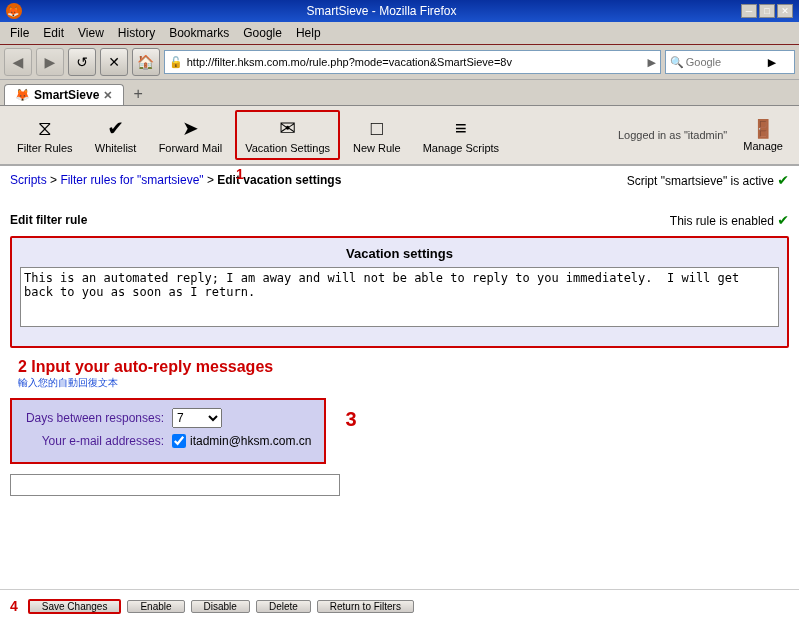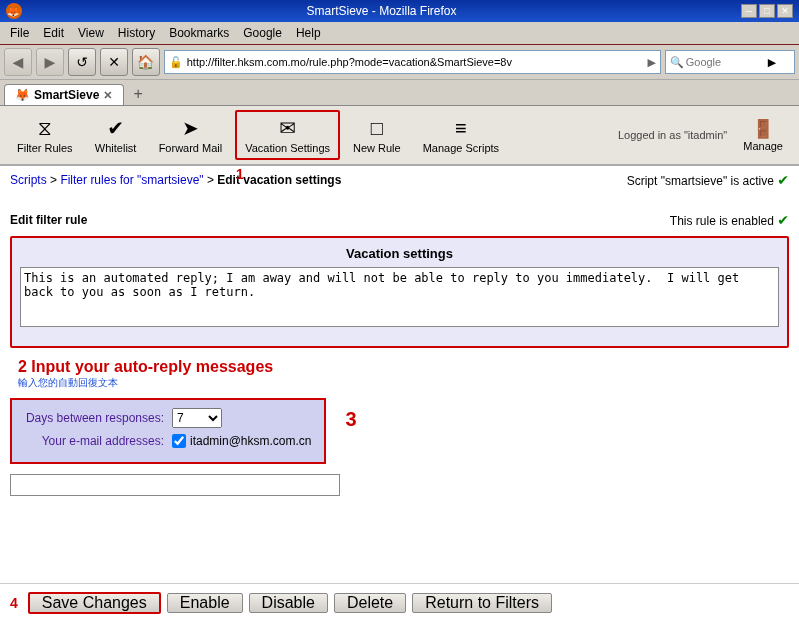--- a/index.html
+++ b/index.html
@@ -232,21 +232,21 @@
     .bottom-bar {
       display: flex;
       align-items: center;
       gap: 6px;
       padding: 8px 10px;
       background: white;
       border-top: 1px solid #ccc;
     }
     .action-btn {
       padding: 0 12px;
-      font-size: 16px;
+      font-size: 10px;
       cursor: pointer;
       border: 1px solid #888;
       background: linear-gradient(to bottom, #f0ede8, #d0ccc8);
       border-radius: 2px;
     }
     .action-btn.save-btn {
       border: 2px solid #cc0000;
     }
 
     .page-wrapper {

